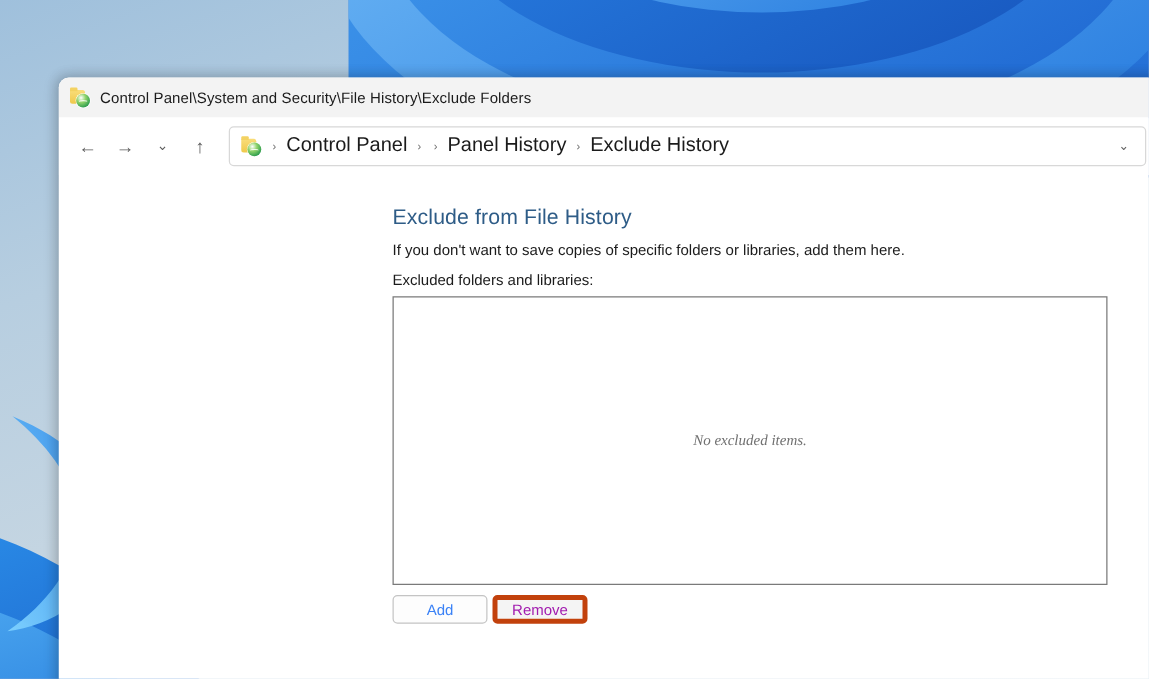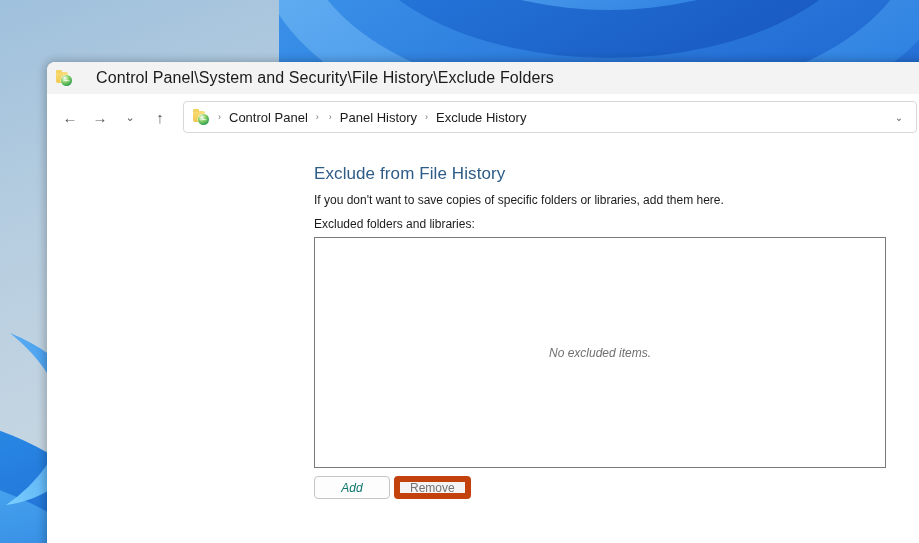--- a/index.html
+++ b/index.html
@@ -55,23 +55,23 @@
   #title-bar {
     height: 32px;
     background: #f3f3f3;
     display: flex;
     align-items: center;
     padding-left: 9px;
     border-top-left-radius: 8px;
     border-top-right-radius: 8px;
   }
   #title-text {
-    font-size: 16px;
+    font-size: 12px;
     color: #1b1b1b;
-    margin-left: 24px;
+    margin-left: 8px;
     white-space: nowrap;
     letter-spacing: 0.1px;
   }
 
   
   .cp-icon {
     position: relative;
     width: 16px;
     height: 16px;
     flex: 0 0 auto;
@@ -145,21 +145,21 @@
     min-width: 0;
   }
   #breadcrumb {
     display: flex;
     align-items: center;
     flex: 1 1 auto;
     min-width: 0;
     overflow: hidden;
   }
   .crumb {
-    font-size: 13px;
+    font-size: 16px;
     color: #1b1b1b;
     white-space: nowrap;
     padding: 2px 3px;
     border-radius: 3px;
     text-align: center;
   }
   .crumb-sep {
     font-size: 9px;
     color: #6d6d6d;
     padding: 0 5px;
@@ -208,20 +208,21 @@
   
   #exclude-listbox {
     width: 572px;
     height: 231px;
     border: 1px solid #7a7a7a;
     background: #ffffff;
     display: flex;
     align-items: center;
     justify-content: center;
     box-sizing: border-box;
+    font-family: Liberation Serif, serif;
   }
   #empty-message {
     font-size: 12px;
     font-style: italic;
     color: #707070;
   }
 
   
   #button-row {
     display: flex;
@@ -236,27 +237,26 @@
     padding: 0 10px;
     border-radius: 4px;
     display: inline-flex;
     align-items: center;
     justify-content: center;
     box-sizing: border-box;
   }
   .win-btn.enabled {
     background: #fdfdfd;
     border: 1px solid #c4c4c4;
-    color: #0f766e;
-    font-style: italic;
+    color: #3b82f6;
   }
   .win-btn.disabled {
     background: #f4f4f4;
-    border: 6px solid #c2410c;
-    color: #737373;
+    border: 4px solid #c2410c;
+    color: #a21caf;
   }
 </style>
 </head>
 <body>
 
 <div id="desktop">
 
   <svg class="wp-arcs" viewBox="0 0 760 430">
     <defs>
       <linearGradient id="arcA" x1="0" y1="0" x2="1" y2="1">

